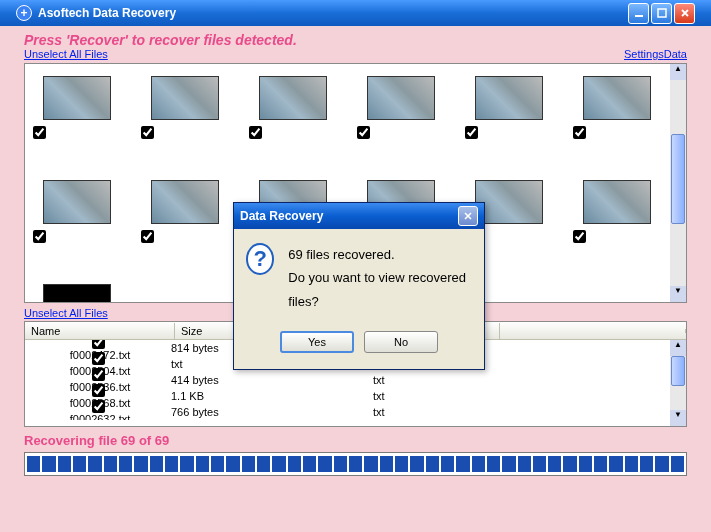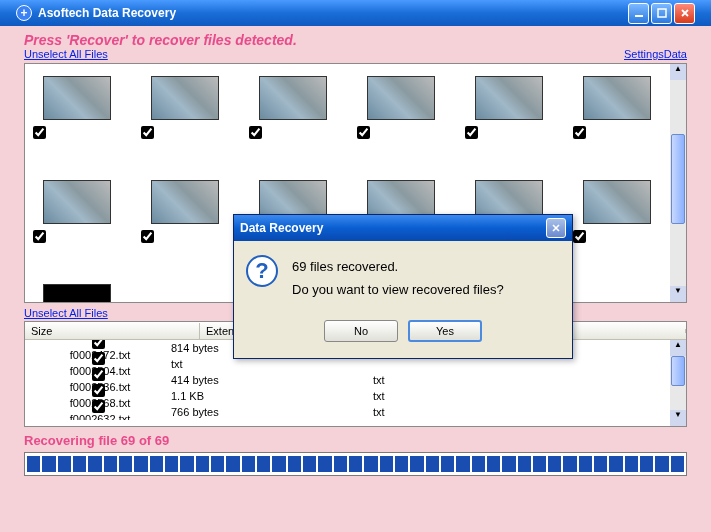--- a/index.html
+++ b/index.html
@@ -50,21 +50,21 @@
 .ft-row .cell.c1 { width: 142px; display: flex; align-items: center; }
 .ft-row .cell.c2 { width: 202px; }
 .ft-row .cell.c3 { width: 150px; }
 .file-table .scroll-v { top: 18px; }
 .file-table .scroll-v .sthumb { top: 16px; height: 30px; }
 
 .status { color: #e94a8a; font-size: 13px; font-weight: bold; margin-top: 6px; }
 .progress-box { background: #fff; border: 1px solid #7a7a7a; height: 24px; margin-top: 4px; padding: 2px; display: flex; gap: 2px; align-items: center; }
 .progress-seg { width: 14px; height: 16px; background: #1a4db0; }
 
-.dialog { position: absolute; left: 233px; top: 176px; width: 340px; background: #ece9d8; border: 1px solid #0a246a; box-shadow: 2px 2px 6px rgba(0,0,0,0.3); margin-top: 12px; }
+.dialog { position: absolute; left: 233px; top: 176px; width: 252px; background: #ece9d8; border: 1px solid #0a246a; box-shadow: 2px 2px 6px rgba(0,0,0,0.3); }
 .dlg-title { height: 26px; background: linear-gradient(to bottom, #3b8af0 0%, #0a5ed0 50%, #0848b0 100%); display: flex; align-items: center; color: #fff; padding: 0 6px; }
 .dlg-title .t { flex: 1; font-weight: bold; font-size: 12px; }
 .dlg-close { width: 20px; height: 20px; background: linear-gradient(to bottom, #a8c0e8, #6a8ad0); border: 1px solid #fff; border-radius: 3px; display: flex; align-items: center; justify-content: center; cursor: pointer; }
 .dlg-body { padding: 14px 12px 16px 12px; display: flex; flex-direction: column; }
 .dlg-content { display: flex; gap: 14px; align-items: flex-start; }
 .dlg-icon { width: 32px; height: 32px; border: 2px solid #2060c0; border-radius: 50%; display: flex; align-items: center; justify-content: center; color: #2060c0; font-size: 22px; font-weight: bold; background: #fff; }
 .dlg-text { font-size: 13px; line-height: 1.8; }
 .dlg-buttons { display: flex; justify-content: center; gap: 10px; margin-top: 18px; }
 .dlg-btn { width: 74px; height: 22px; background: linear-gradient(to bottom, #fff, #e0e0d8); border: 1px solid #888; border-radius: 3px; font-size: 11px; cursor: pointer; }
 .dlg-btn.default { border: 2px solid #4a8ae0; }
@@ -188,20 +188,21 @@
       <div class="sar dn">▼</div>
     </div>
   </div>
 
   <div class="unselect-files">
     <span class="link">Unselect All Files</span>
   </div>
 
   <div class="file-table">
     <div class="ft-header">
+      <div class="col c1">Name</div>
       <div class="col c2">Size</div>
       <div class="col c3">Extension</div>
       <div class="col c4"></div>
     </div>
     <div class="ft-body" id="ft-body">
         <div class="ft-row">
           <span class="cell c1">
             <input type="checkbox" checked="" style="">
             <span>f0002472.txt</span>
           </span>
@@ -305,18 +306,18 @@
     </div>
     <div class="dlg-body">
       <div class="dlg-content">
         <div class="dlg-icon">?</div>
         <div class="dlg-text">
           <div>69 files recovered.</div>
           <div>Do you want to view recovered files?</div>
         </div>
       </div>
       <div class="dlg-buttons">
+        <button class="dlg-btn default">Yes</button>
         <button class="dlg-btn">No</button>
-        <button class="dlg-btn default">Yes</button>
       </div>
     </div>
   </div>
 </div>
 
 </body></html>

